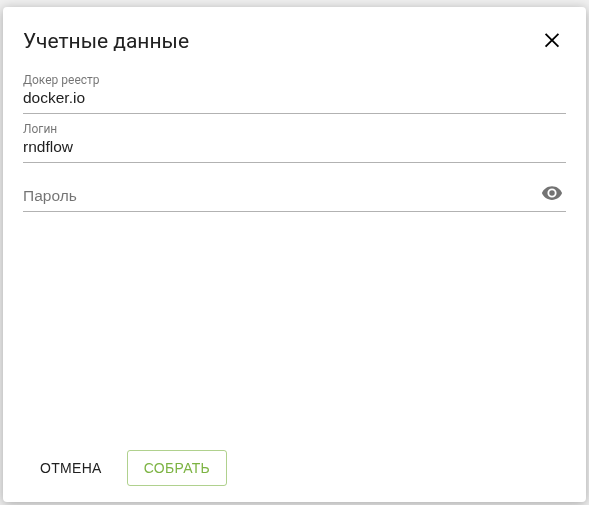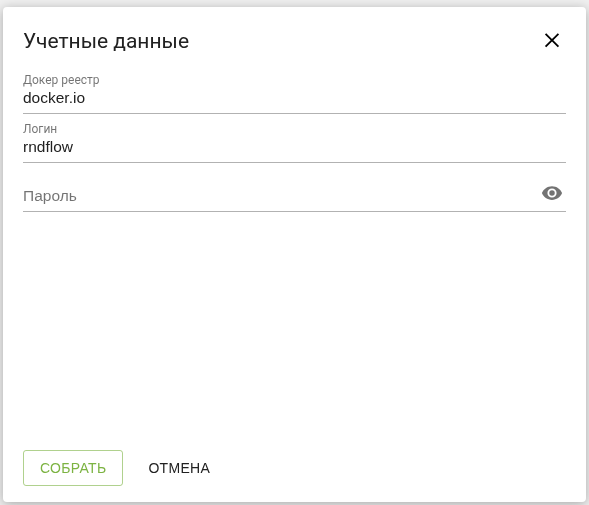--- a/index.html
+++ b/index.html
@@ -149,17 +149,17 @@
         </span>
       </div>
     </div>
   </div>
 
   <div class="gap"></div>
 
 
 
   <div class="actions">
+    <button class="btn btn-secondary">ОТМЕНА</button>
     <button class="btn btn-primary">СОБРАТЬ</button>
-    <button class="btn btn-secondary">ОТМЕНА</button>
   </div>
 
 </div>
 
 </body></html>

